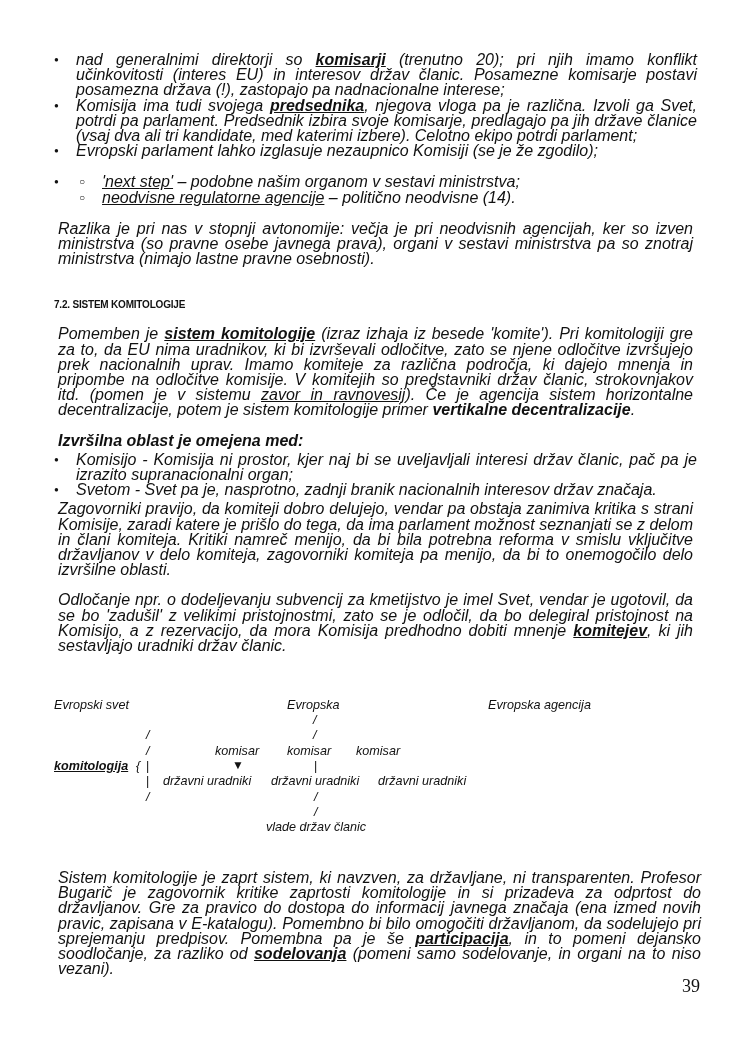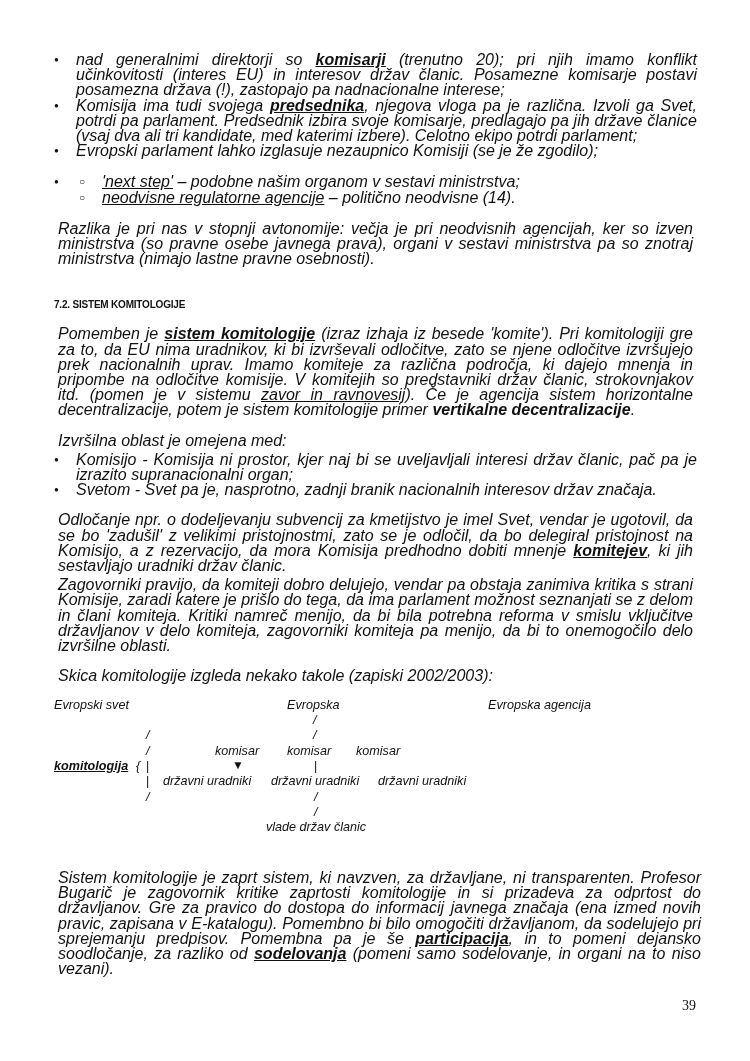--- a/index.html
+++ b/index.html
@@ -13,21 +13,21 @@
   .clist { margin: 16px; padding: 0; list-style: none; }
   .clist > li { position: relative; padding-left: 48px; }
   .clist > li::before { content: "\25CB"; position: absolute; left: 25px; top: 0; font-style: normal; font-size: 10px; line-height: 15.2px; }
   .bu { font-weight: bold; text-decoration: underline; }
   .b { font-weight: bold; }
   .u { text-decoration: underline; }
   h2 { font-family: "Liberation Sans", sans-serif; font-size: 10px; font-weight: bold; margin: 0; letter-spacing: -0.2px; }
   p { margin: 4px; }
   .diagram { position: absolute; left: 0; top: 0; width: 750px; height: 1061px; pointer-events: none; }
   .d { position: absolute; font-style: italic; font-size: 12.6px; white-space: nowrap; line-height: 15px; text-align: right; }
-  .pageno { position: absolute; left: 682px; top: 998px; font-family: "Liberation Serif", serif; font-size: 14px; }
+  .pageno { position: absolute; left: 682px; top: 976px; font-family: "Liberation Serif", serif; font-size: 18px; }
 </style>
 </head>
 <body>
 
 <div class="page">
   <ul class="blist it">
     <li><span>nad generalnimi direktorji so </span><span class="bu">komisarji</span><span> (trenutno 20); pri njih imamo konflikt učinkovitosti (interes EU) in interesov držav članic. Posamezne komisarje postavi posamezna država (!), zastopajo pa nadnacionalne interese;</span></li>
     <li><span>Komisija ima tudi svojega </span><span class="bu">predsednika</span><span>, njegova vloga pa je različna. Izvoli ga Svet, potrdi pa parlament. Predsednik izbira svoje komisarje, predlagajo pa jih države članice (vsaj dva ali tri kandidate, med katerimi izbere). Celotno ekipo potrdi parlament;</span></li>
     <li><span>Evropski parlament lahko izglasuje nezaupnico Komisiji (se je že zgodilo);</span></li>
     <li>
@@ -36,30 +36,29 @@
         <li><span class="u">neodvisne regulatorne agencije</span><span> – politično neodvisne (14).</span></li>
       </ul>
     </li>
   </ul>
   <p class="it">Razlika je pri nas v stopnji avtonomije: večja je pri neodvisnih agencijah, ker so izven ministrstva (so pravne osebe javnega prava), organi v sestavi ministrstva pa so znotraj ministrstva (nimajo lastne pravne osebnosti).</p>
 
   <h2 style="margin-top:33px;">7.2. SISTEM KOMITOLOGIJE</h2>
 
   <p class="it" style="margin-top:16px;"><span>Pomemben je </span><span class="bu">sistem komitologije</span><span> (izraz izhaja iz besede 'komite'). Pri komitologiji gre za to, da EU nima uradnikov, ki bi izvrševali odločitve, zato se njene odločitve izvršujejo prek nacionalnih uprav. Imamo komiteje za različna področja, ki dajejo mnenja in pripombe na odločitve komisije. V komitejih so predstavniki držav članic, strokovnjakov itd. (pomen je v sistemu </span><span class="u">zavor in ravnovesij</span><span>). Če je agencija sistem horizontalne decentralizacije, potem je sistem komitologije primer </span><span class="b">vertikalne decentralizacije</span><span>.</span></p>
 
-  <p class="it" style="margin-top:15px;">Izvršilna oblast je omejena med:</p>
+  <p class="it" style="margin-top:15px;font-weight:bold;">Izvršilna oblast je omejena med:</p>
   <ul class="blist it">
     <li>Komisijo - Komisija ni prostor, kjer naj bi se uveljavljali interesi držav članic, pač pa je izrazito supranacionalni organ;</li>
     <li>Svetom - Svet pa je, nasprotno, zadnji branik nacionalnih interesov držav značaja.</li>
   </ul>
 
+  <p class="it">Zagovorniki pravijo, da komiteji dobro delujejo, vendar pa obstaja zanimiva kritika s strani Komisije, zaradi katere je prišlo do tega, da ima parlament možnost seznanjati se z delom in člani komiteja. Kritiki namreč menijo, da bi bila potrebna reforma v smislu vključitve državljanov v delo komiteja, zagovorniki komiteja pa menijo, da bi to onemogočilo delo izvršilne oblasti.</p>
   <p class="it" style="margin-top:15px;"><span>Odločanje npr. o dodeljevanju subvencij za kmetijstvo je imel Svet, vendar je ugotovil, da se bo 'zadušil' z velikimi pristojnostmi, zato se je odločil, da bo delegiral pristojnost na Komisijo, a z rezervacijo, da mora Komisija predhodno dobiti mnenje </span><span class="bu">komitejev</span><span>, ki jih sestavljajo uradniki držav članic.</span></p>
-  <p class="it">Zagovorniki pravijo, da komiteji dobro delujejo, vendar pa obstaja zanimiva kritika s strani Komisije, zaradi katere je prišlo do tega, da ima parlament možnost seznanjati se z delom in člani komiteja. Kritiki namreč menijo, da bi bila potrebna reforma v smislu vključitve državljanov v delo komiteja, zagovorniki komiteja pa menijo, da bi to onemogočilo delo izvršilne oblasti.</p>
 
-  <p class="it" style="margin-top:15px;">Skica komitologije izgleda nekako takole (zapiski 2002/2003):</p>
 </div>
 
 <div class="diagram">
   <span class="d" style="left:54px; top:698px;">Evropski svet</span>
   <span class="d" style="left:287px; top:698px;">Evropska</span>
   <span class="d" style="left:488px; top:698px;">Evropska agencija</span>
 
   <span class="d" style="left:313px; top:713px;">/</span>
   <span class="d" style="left:146px; top:728px;">/</span>
   <span class="d" style="left:313px; top:728px;">/</span>

